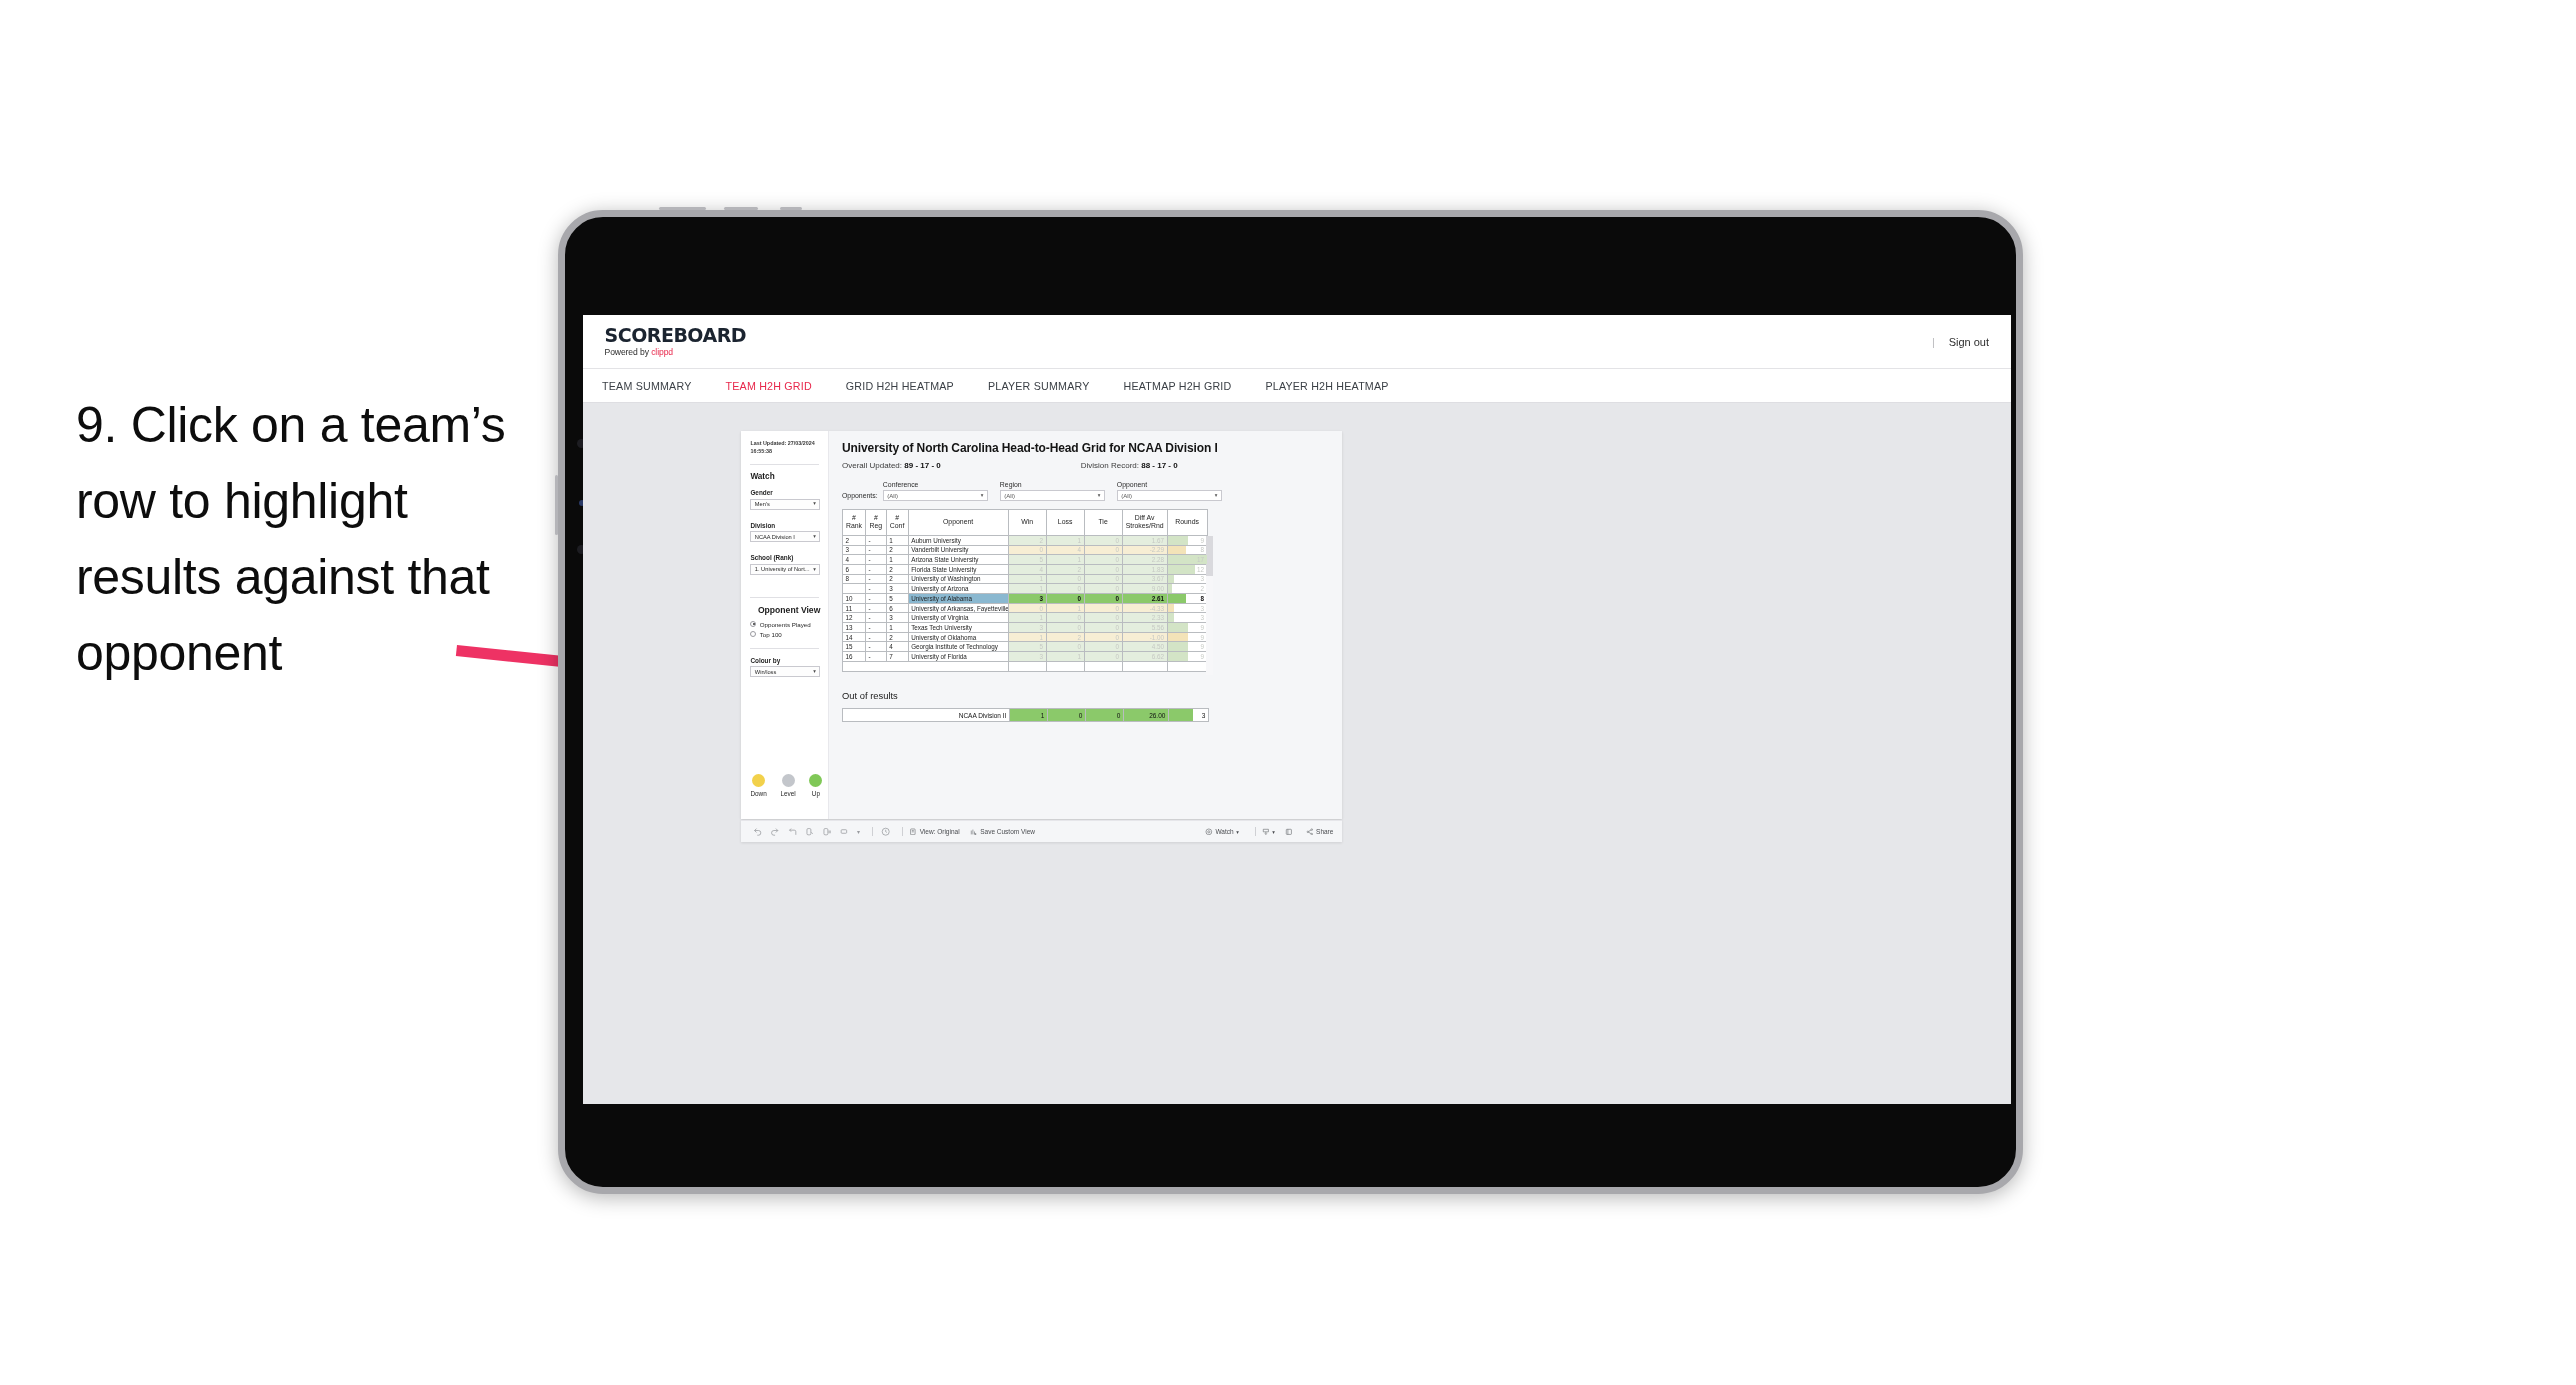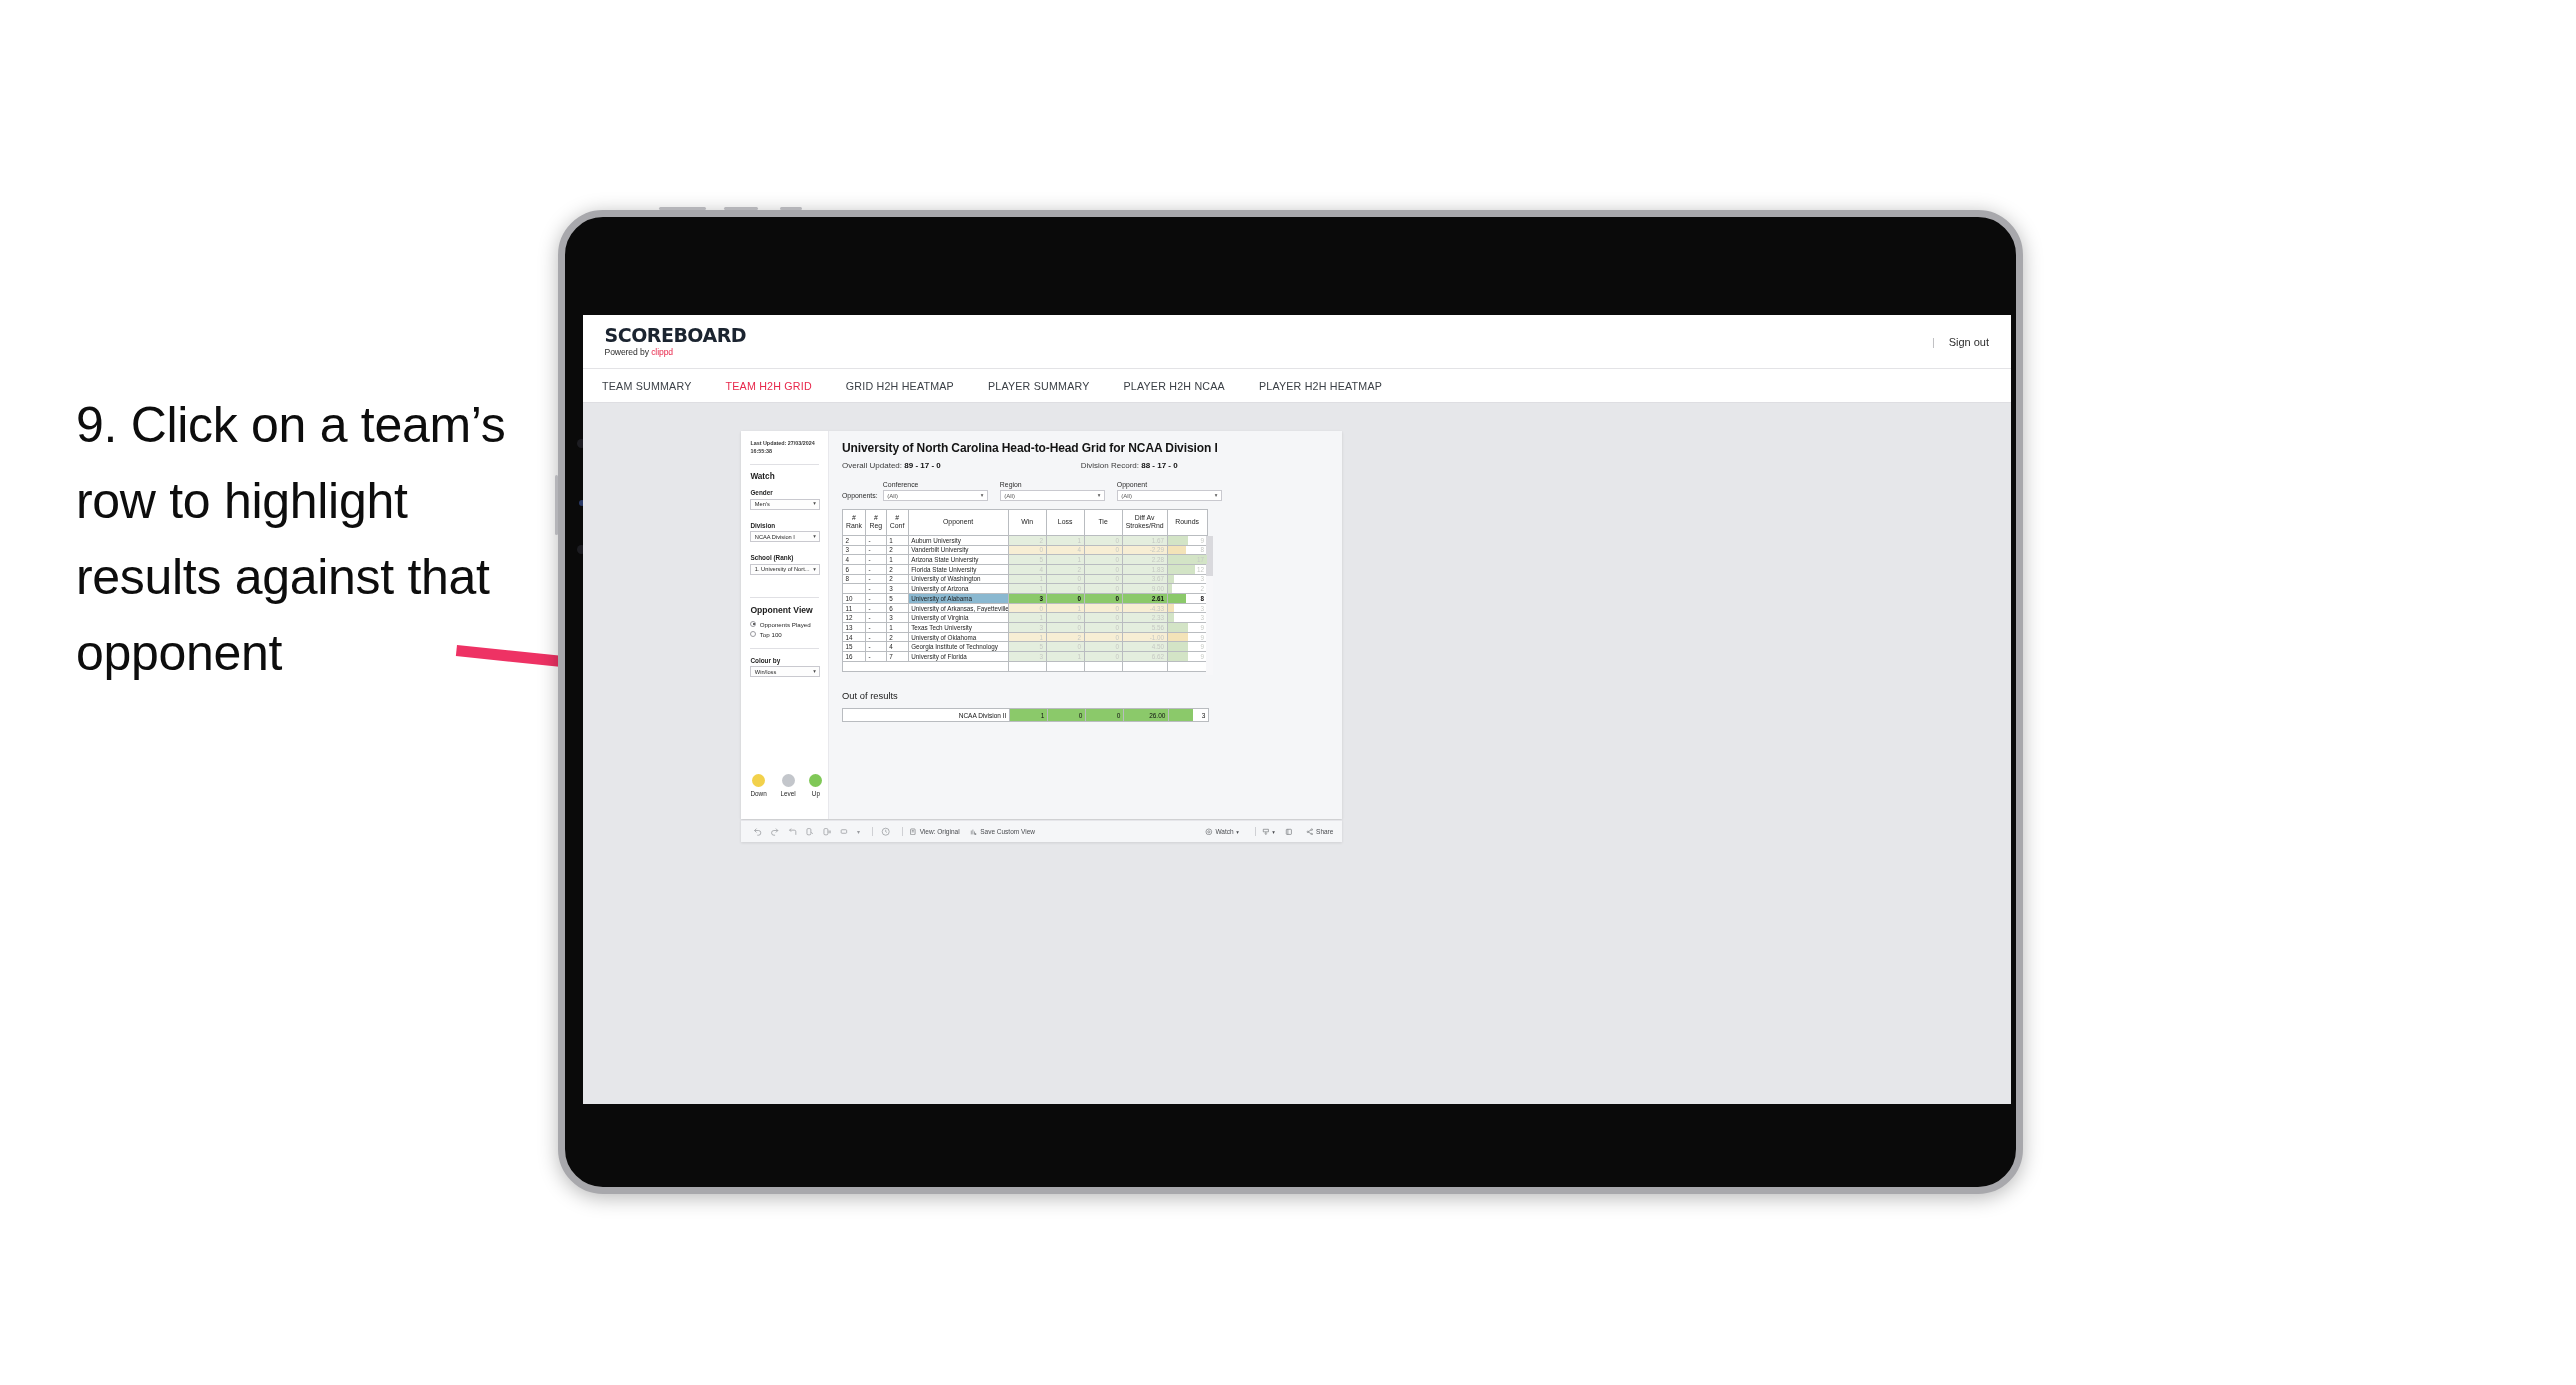--- a/index.html
+++ b/index.html
@@ -439,21 +439,21 @@
         <span class="divider">|</span>
         <span>Sign out</span>
       </div>
     </div>
 
     <div id="subnav">
       <div class="stab">TEAM SUMMARY</div>
       <div class="stab active">TEAM H2H GRID</div>
       <div class="stab">GRID H2H HEATMAP</div>
       <div class="stab">PLAYER SUMMARY</div>
-      <div class="stab">PLAYER H2H NCAA</div>
+      <div class="stab">HEATMAP H2H GRID</div>
       <div class="stab">PLAYER H2H HEATMAP</div>
     </div>
 
     <div id="workspace">
 
       <div id="dash">
 
         <div id="sidebar">
           <div class="updated">
             <div>Last Updated: 27/03/2024</div>
@@ -476,21 +476,21 @@
           </div>
 
           <div class="sb-label">School (Rank)</div>
           <div class="sb-select">
             <span>1. University of Nort...</span>
             <span class="caret">▾</span>
           </div>
 
           <div class="sb-rule" style="margin-top:22px;"></div>
 
-          <div class="sb-h" style="text-align:left; font-size:8.6px; margin-bottom:5.2px;">Opponent View</div>
+          <div class="sb-h" style="text-align:right; font-size:8.6px; margin-bottom:5.2px;">Opponent View</div>
           <div class="radio-row">
             <span class="radio on"></span>
             <span>Opponents Played</span>
           </div>
           <div class="radio-row">
             <span class="radio"></span>
             <span>Top 100</span>
           </div>
 
           <div class="sb-rule" style="margin-top:10.3px;"></div>

